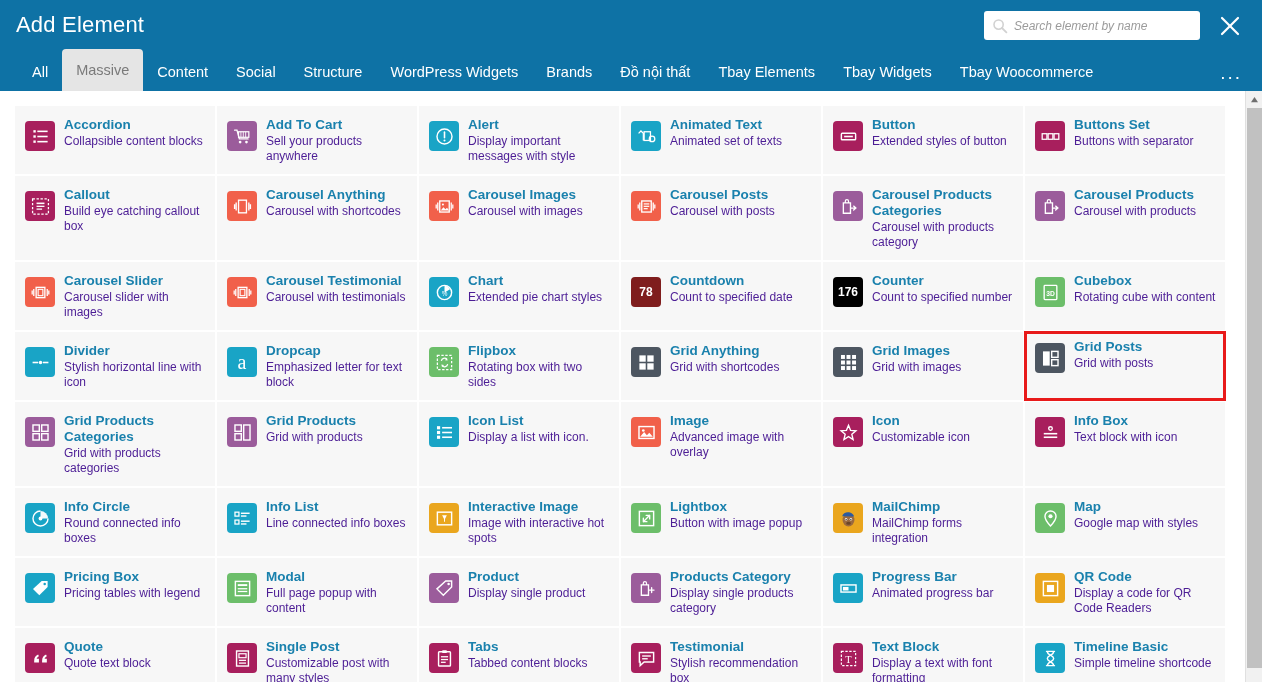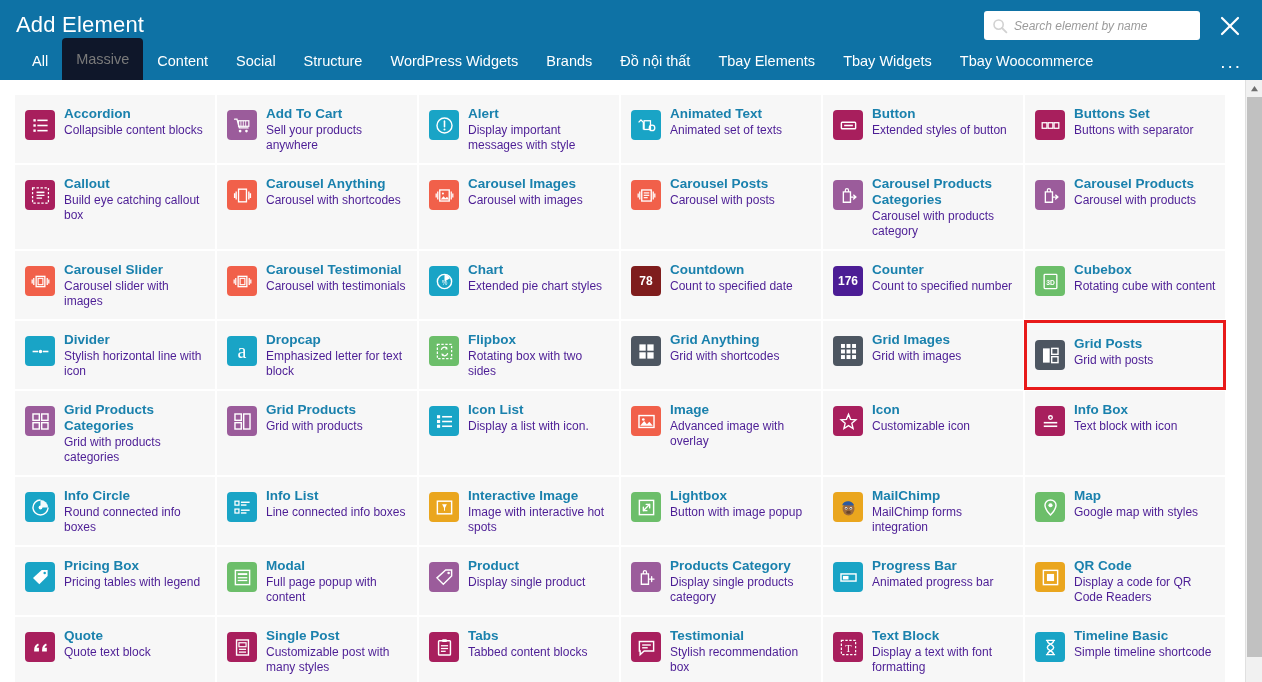--- a/index.html
+++ b/index.html
@@ -12,21 +12,21 @@
   #app {
     position: relative;
     width: 1262px; height: 682px;
     background: #fff;
     display: flex; flex-direction: column;
   }
 
   
   .header {
     background: #0e72a5;
-    height: 80px;
+    height: 91px;
     position: relative;
     flex: 0 0 auto;
   }
   .header-title {
     position: absolute;
     left: 16px; top: 12px;
     font-size: 22px;
     color: #ffffff;
     font-weight: 400;
     letter-spacing: .2px;
@@ -70,21 +70,21 @@
     color: #ffffff;
     font-size: 14.5px;
     padding: 0 14px;
     height: 38px;
     line-height: 38px;
     cursor: pointer;
     white-space: nowrap;
     border-radius: 4px 4px 0 0;
   }
   .tab.active {
-    background: #0f172a;
+    background: #e5e5e5;
     color: #7a7a7a;
     height: 42px;
     line-height: 42px;
   }
   .tabs-more {
     position: absolute;
     right: 20px; bottom: 9px;
     color: #ffffff;
     font-size: 19px;
     letter-spacing: 2px;
@@ -114,21 +114,21 @@
     display: flex;
     align-items: flex-start;
     padding: 10px 8px 10px 10px;
     cursor: pointer;
     position: relative;
   }
   .card.highlight {
     border: 3px solid #e81a1a;
     background: #f7f7f7;
     z-index: 3;
-    padding: 12px 6px 8px 8px;
+    padding: 4px 6px 8px 8px;
   }
   .card-icon {
     width: 30px; height: 30px;
     border-radius: 4px;
     flex: 0 0 30px;
     margin-right: 9px;
     margin-top: 5px;
     display: flex; align-items: center; justify-content: center;
     color: #fff;
   }
@@ -427,21 +427,21 @@
         <div class="card">
           <div class="card-icon" style="background: #7f1d1d;">
             <span class="icon-num">78</span>
           </div>
           <div class="card-text">
             <div class="card-title">Countdown</div>
             <div class="card-desc">Count to specified date</div>
           </div>
         </div>
         <div class="card">
-          <div class="card-icon" style="background: #4c1d95;">
+          <div class="card-icon" style="background: #000000;">
             <span class="icon-num">176</span>
           </div>
           <div class="card-text">
             <div class="card-title">Counter</div>
             <div class="card-desc">Count to specified number</div>
           </div>
         </div>
         <div class="card">
           <div class="card-icon" style="background: rgb(108, 190, 106);">
             <svg viewBox="0 0 24 24" width="19" height="19">

